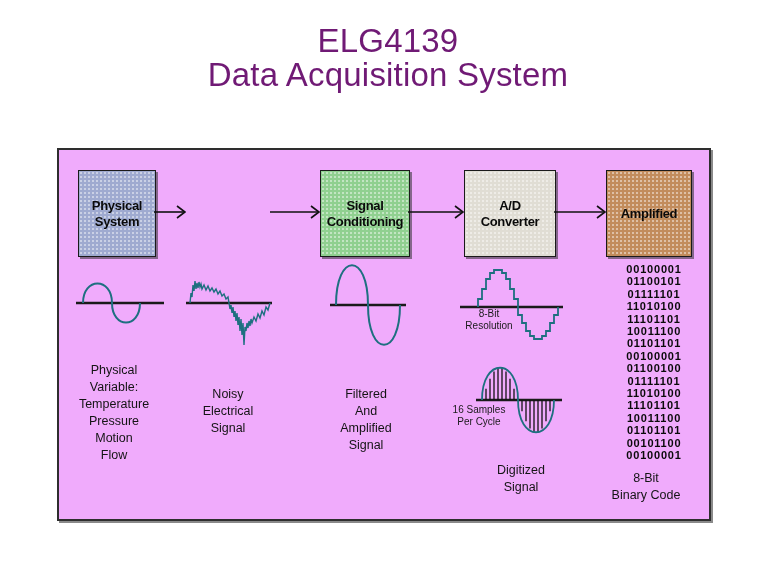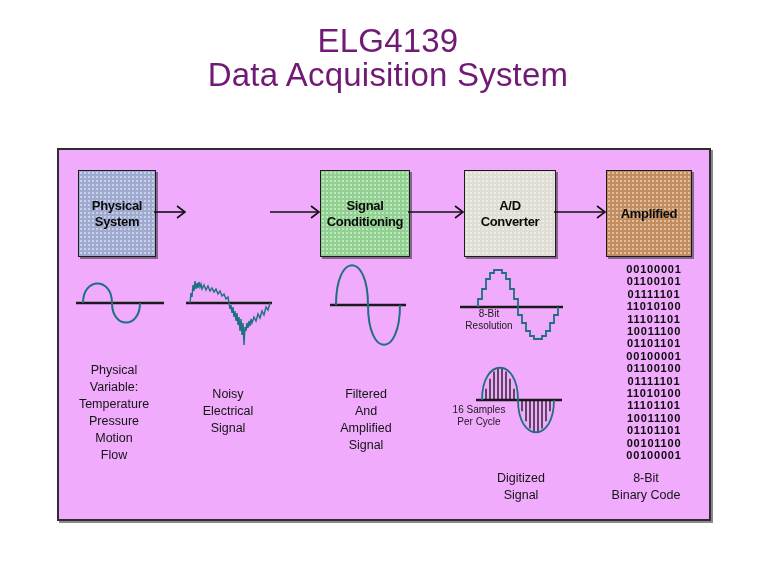--- a/index.html
+++ b/index.html
@@ -46,21 +46,21 @@
   }
   .note-res{left:398px;top:158px;width:64px;}
   .note-samp{left:385px;top:254px;width:70px;}
   .caption{
     position:absolute;font-size:12.5px;line-height:17px;text-align:center;
     color:#141414;white-space:pre-line;
   }
   .c1{left:0;top:212px;width:110px;}
   .c2{left:114px;top:212px;width:110px;margin-top:24px;}
   .c3{left:252px;top:212px;width:110px;margin-top:24px;}
-  .c4{left:407px;top:320px;width:110px;}
+  .c4{left:407px;top:312px;width:110px;}
   .c5{left:532px;top:320px;width:110px;}
   .binary{
     position:absolute;left:553px;top:113px;width:84px;text-align:center;
     font-size:11px;line-height:12.4px;font-weight:700;letter-spacing:.8px;
     color:#0a0a0a;white-space:pre-line;
   }
 </style>
 </head>
 <body>
 

